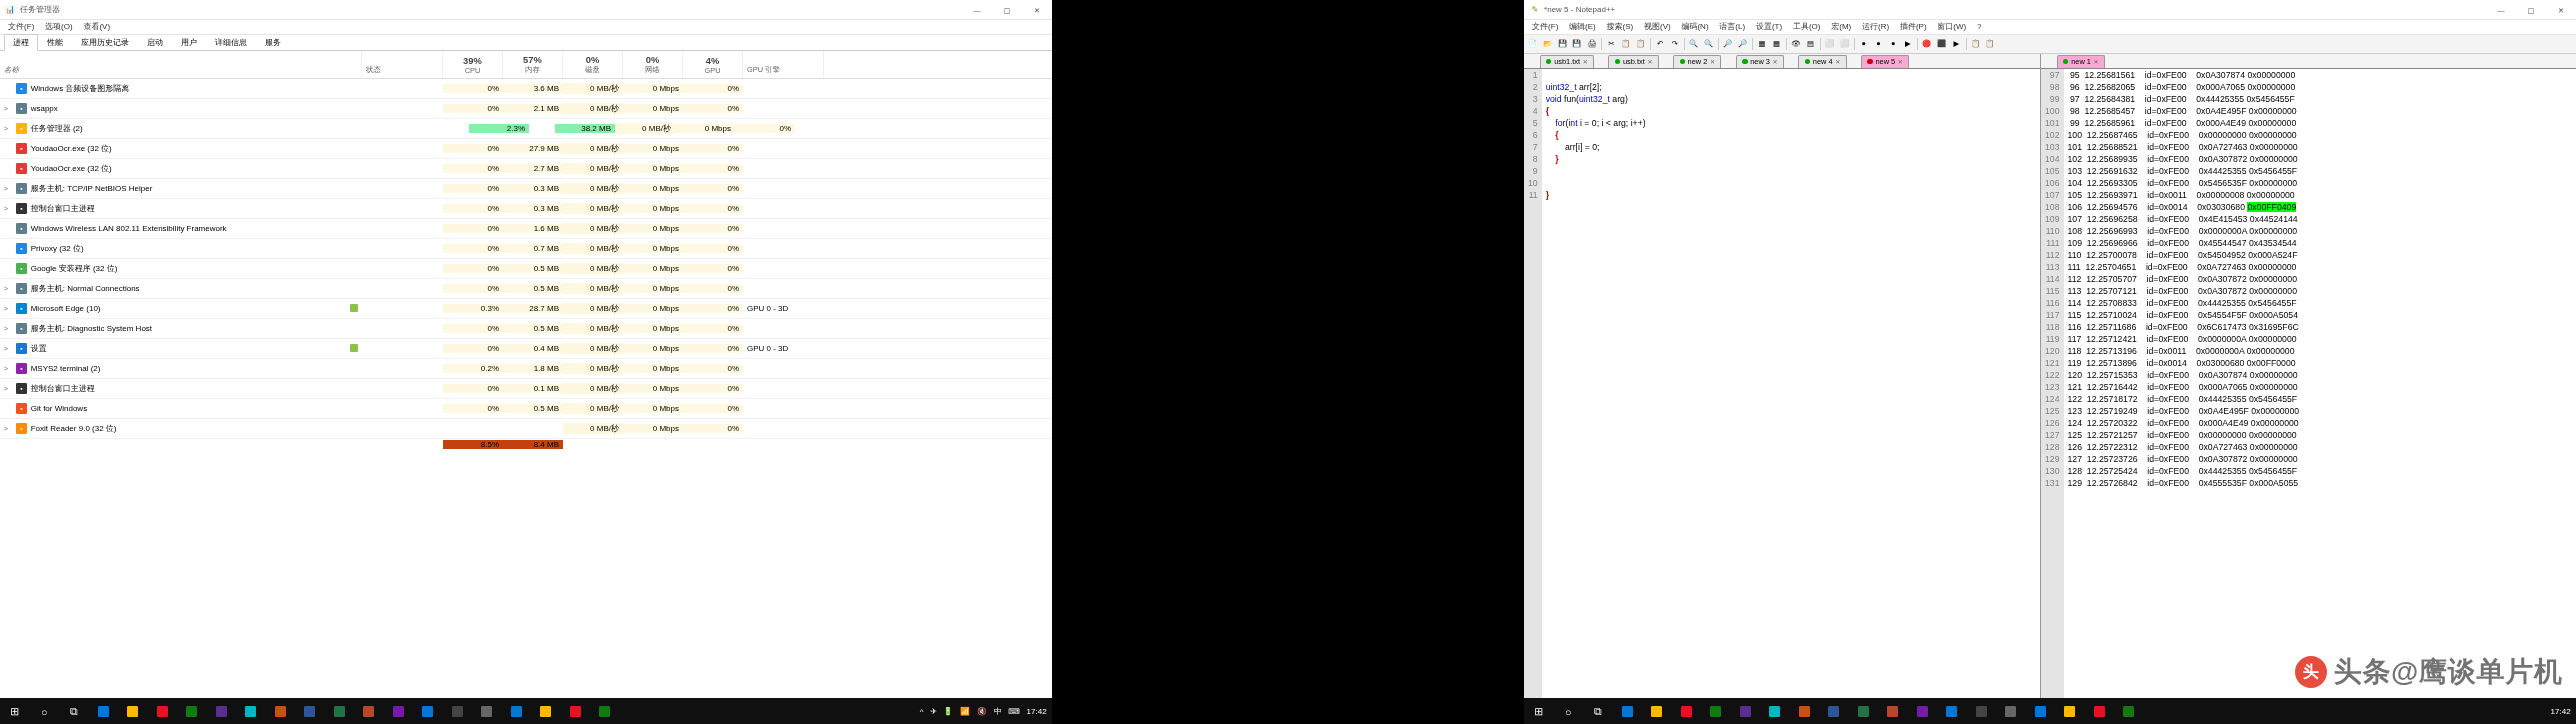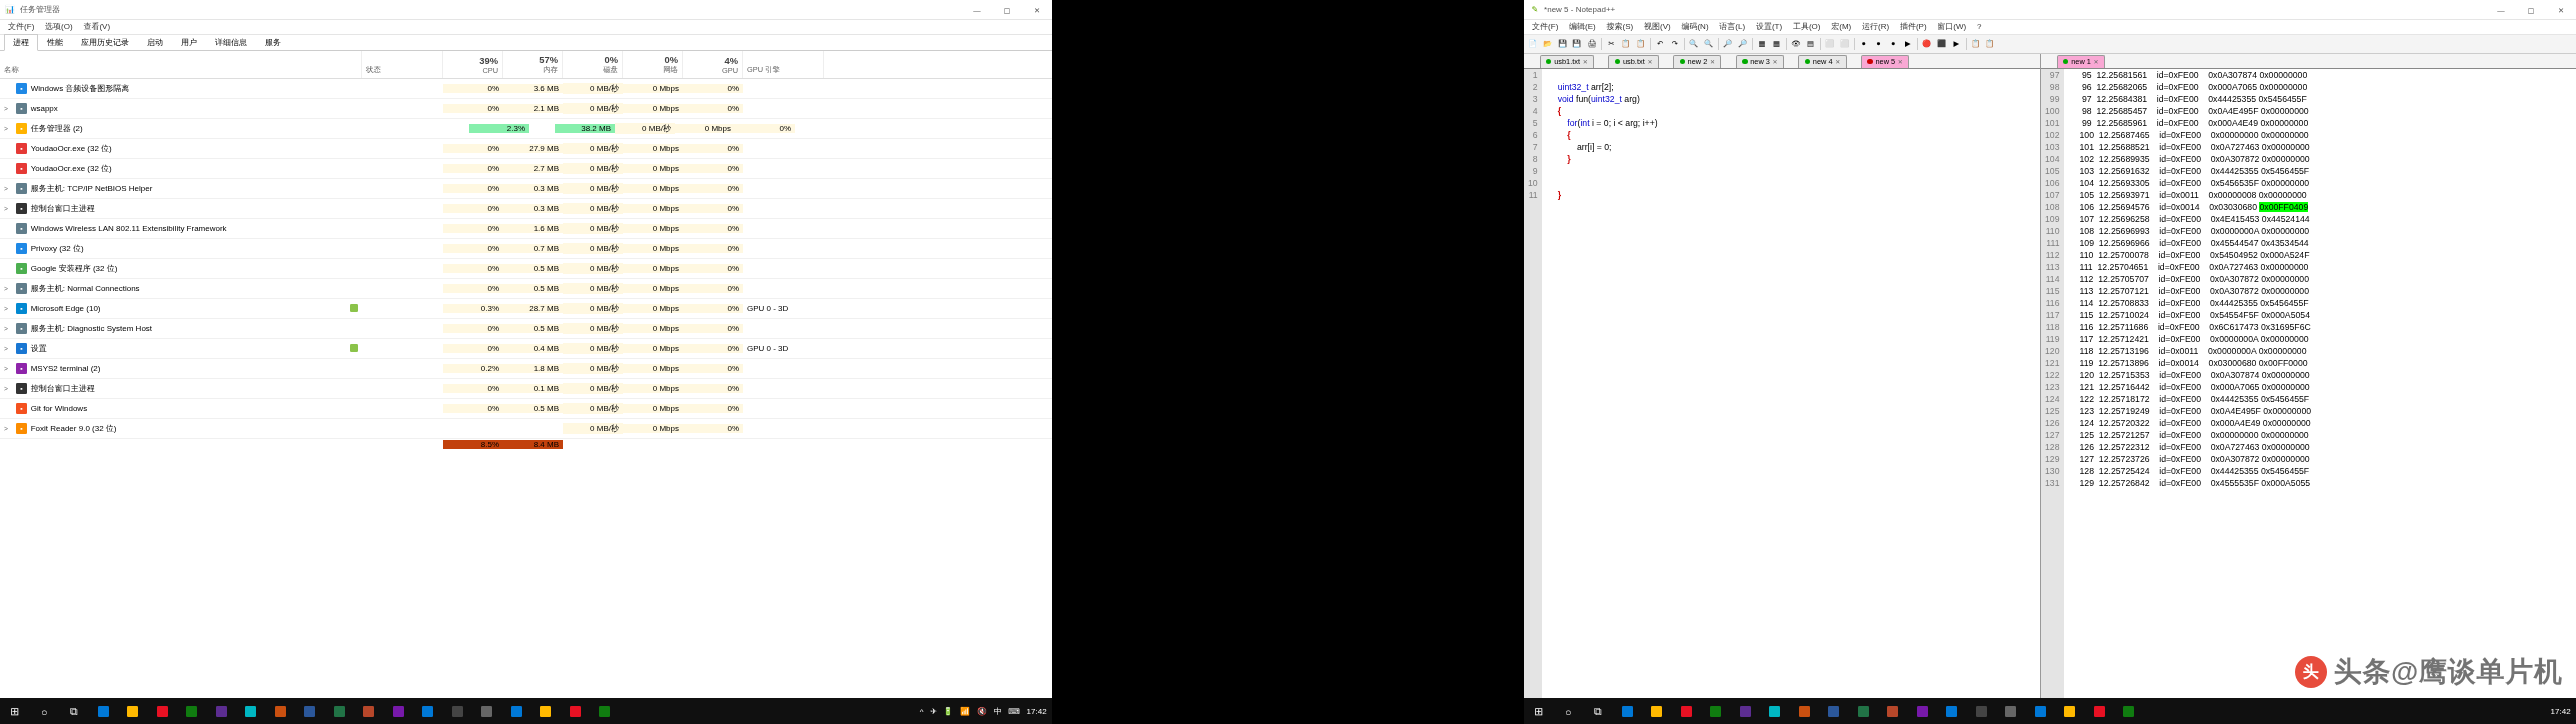--- a/index.html
+++ b/index.html
@@ -22,23 +22,23 @@
 
 
 .tm-tabs { height: 16px; display: flex; align-items: center; padding: 0 4px; border-bottom: 0.7px solid #ccc; font-size: 8px; }
 .tm-tabs span { padding: 2px 8px; border: 0.7px solid transparent; }
 .tm-tabs span.active { border: 0.7px solid #ccc; border-bottom: 0.7px solid #fff; background: #fff; position: relative; top: 0.7px; }
 
 
 .tm-table { flex: 1; overflow: hidden; display: flex; flex-direction: column; }
 .tm-head { display: flex; height: 28px; border-bottom: 0.7px solid #ddd; font-size: 8px; color: #444; }
 .tm-head .col { display: flex; flex-direction: column; justify-content: flex-end; padding: 1.3px 4px 2.7px 4px; border-right: 0.7px solid #eee; }
-.col-name { flex: 0 0 362px; }
+.col-name { flex: 0 0 362px; font-style: italic; }
 .col-status { flex: 0 0 81px; }
-.col-num { flex: 0 0 60px; text-align: right; align-items: flex-end; }
+.col-num { flex: 0 0 60px; text-align: right; align-items: center; }
 .col-gpuengine { flex: 0 0 81px; }
 .pct { font-size: 9.4px; font-weight: 600; }
 .sublbl { font-size: 7.4px; color: #666; }
 .tm-body { flex: 1; overflow: auto; }
 .tm-row { display: flex; height: 20px; align-items: center; font-size: 8px; border-bottom: 0.7px solid #f0f0f0; }
 .tm-row .cell { padding: 0 4px; white-space: nowrap; overflow: hidden; }
 .tm-row .cell-name { flex: 0 0 362px; display: flex; align-items: center; gap: 4px; }
 .tm-row .cell-status { flex: 0 0 81px; }
 .tm-row .cell-num { flex: 0 0 60px; text-align: right; }
 .tm-row .cell-gpuengine { flex: 0 0 81px; }
@@ -67,21 +67,21 @@
 .npp-filetabs .dotg { width: 5.4px; height: 5.4px; border-radius: 50%; background: #0a0; }
 .npp-filetabs .xclose { font-size: 6px; color: #666; }
 
 
 .npp-body { flex: 1; display: flex; overflow: hidden; }
 .npp-pane { display: flex; flex-direction: column; overflow: hidden; }
 .pane-left { flex: 0 0 517px; border-right: 1.3px solid #999; }
 .pane-right { flex: 1; }
 .npp-editor { flex: 1; display: flex; overflow: hidden; font-family: Consolas, monospace; font-size: 8.7px; }
 .gutter { background: #e4e4e4; color: #808080; text-align: right; padding: 0 4px; line-height: 12px; user-select: none; }
-.code { flex: 1; padding: 0 16px; line-height: 12px; white-space: pre; overflow: hidden; }
+.code { flex: 1; padding: 0 4px; line-height: 12px; white-space: pre; overflow: hidden; }
 .code .kw { color: #0000cc; }
 .code .br { color: #cc0000; font-weight: bold; }
 .hex-highlight { background: #00ff00; }
 .npp-status { height: 14.8px; border-top: 0.7px solid #ccc; background: #f4f4f4; display: flex; align-items: center; padding: 0 5.4px; font-size: 7.4px; color: #333; gap: 20px; }
 
 
 .watermark { position: absolute; right: 13.4px; bottom: 34px; font-size: 28px; font-weight: 700; color: rgba(0,0,0,0.55); letter-spacing: 0.7px; display: flex; align-items: center; gap: 6.7px; pointer-events: none; }
 .watermark .wm-icon { width: 32px; height: 32px; border-radius: 50%; background: #e74c3c; display: flex; align-items: center; justify-content: center; color: #fff; font-size: 16px; }
 
 

